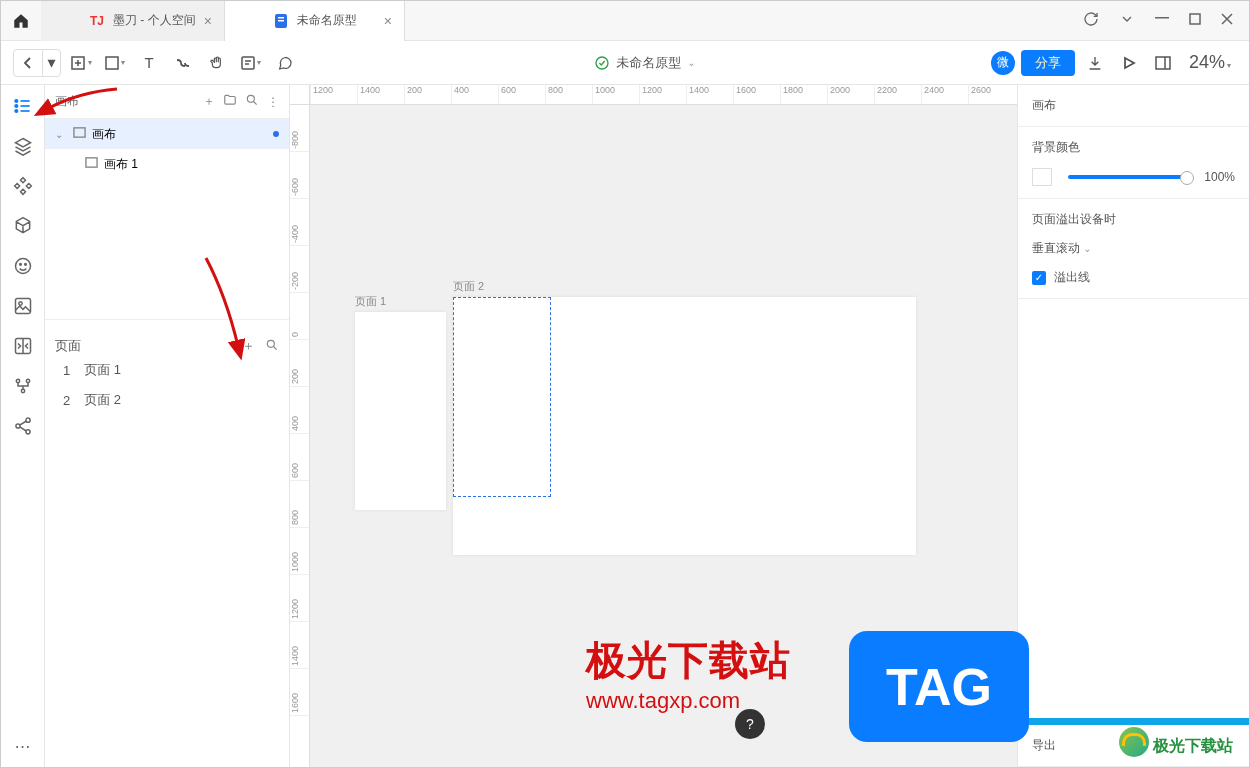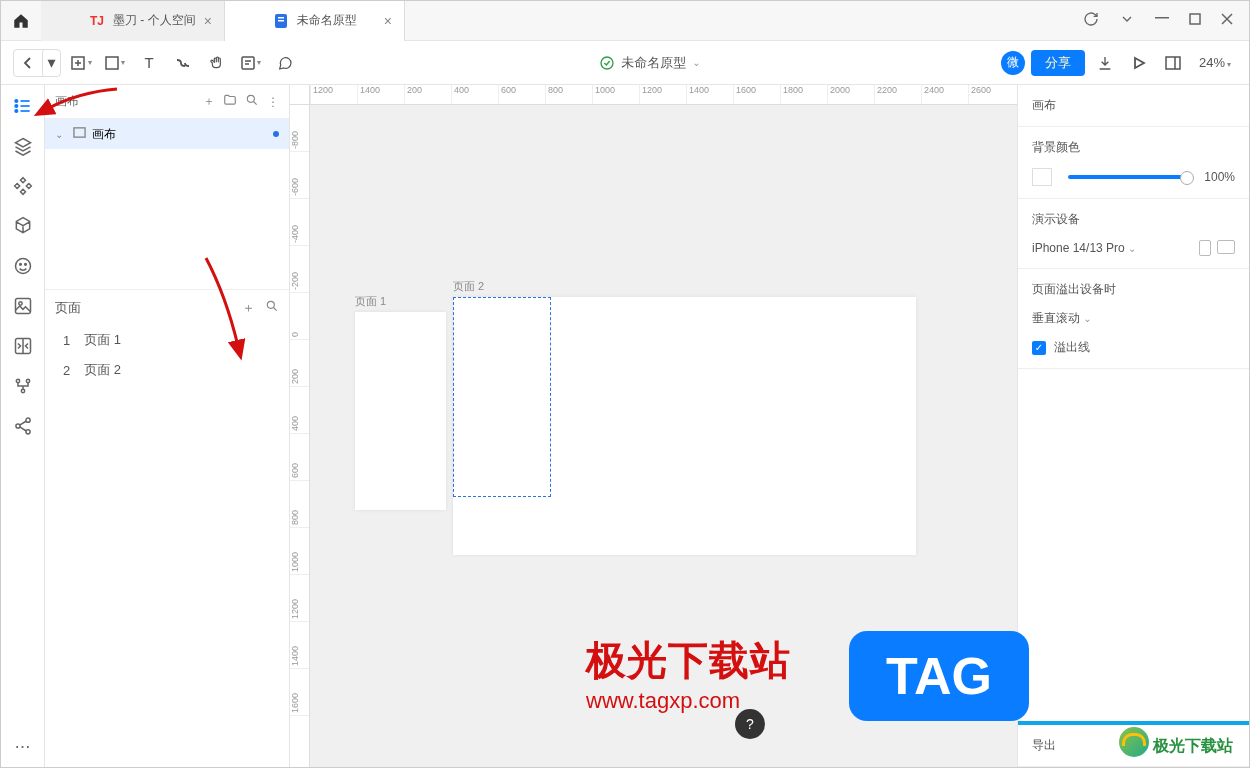--- a/index.html
+++ b/index.html
@@ -16,21 +16,21 @@
 .win-controls { margin-left: auto; display: flex; gap: 20px; padding: 0 16px; color: #666; }
 
 
 .toolbar { height: 44px; display: flex; align-items: center; padding: 0 12px; gap: 6px; border-bottom: 1px solid #e5e5e5; }
 .tool-group { display: flex; align-items: center; border: 1px solid #ddd; border-radius: 4px; height: 28px; }
 .tool-btn { width: 28px; height: 28px; display: flex; align-items: center; justify-content: center; color: #555; border-radius: 4px; }
 .dd::after { content: "▾"; font-size: 8px; margin-left: 2px; color: #888; }
 .toolbar-center { flex: 1; display: flex; justify-content: center; align-items: center; gap: 6px; font-size: 13px; color: #555; }
 .badge-wei { width: 24px; height: 24px; border-radius: 50%; background: #0a7cff; color: #fff; display: flex; align-items: center; justify-content: center; font-size: 12px; }
 .share-btn { background: #0a7cff; color: #fef9c3; padding: 4px 14px; border-radius: 4px; font-size: 13px; }
-.zoom { font-size: 13px; color: #555; padding: 0 6px; }
+.zoom { font-size: 18px; color: #555; padding: 0 6px; }
 
 
 .main { display: flex; height: calc(100% - 84px); }
 
 
 .rail { width: 44px; border-right: 1px solid #e5e5e5; display: flex; flex-direction: column; align-items: center; padding-top: 10px; gap: 18px; color: #666; }
 .rail .ri { width: 22px; height: 22px; display: flex; align-items: center; justify-content: center; }
 .rail .ri.active { color: #0a7cff; }
 .rail .rail-bottom { margin-top: auto; margin-bottom: 10px; }
 
@@ -40,21 +40,21 @@
 .lp-header .spacer { flex: 1; }
 .lp-header .hb { color: #888; }
 .tree { font-size: 12px; }
 .tree-item { display: flex; align-items: center; height: 30px; padding: 0 10px; gap: 6px; }
 .tree-item.sel { background: #e7f0fe; }
 .tree-item .chev { color: #888; font-size: 10px; width: 12px; }
 .tree-item .ico { color: #888; }
 .tree-item .dot { width: 6px; height: 6px; border-radius: 50%; background: #2a71e8; margin-left: auto; }
 .tree-child { padding-left: 40px; }
 
-.pages-header { height: 36px; display: flex; align-items: center; padding: 0 10px; border-top: 1px solid #eee; font-size: 13px; color: #555; gap: 10px; }
+.pages-header { height: 36px; display: flex; align-items: flex-end; padding: 0 10px; border-top: 1px solid #eee; font-size: 13px; color: #555; gap: 10px; }
 .pages-header .spacer { flex: 1; }
 .pages-list { font-size: 13px; }
 .page-row { display: flex; align-items: center; height: 30px; padding: 0 18px; gap: 14px; color: #555; }
 
 
 .canvas-wrap { flex: 1; position: relative; background: #f0f0f1; overflow: hidden; }
 .ruler-h { position: absolute; top: 0; left: 20px; right: 0; height: 20px; background: #fff; border-bottom: 1px solid #ddd; display: flex; font-size: 9px; color: #999; }
 .ruler-h span { flex: 0 0 47px; border-left: 1px solid #eee; padding-left: 2px; }
 .ruler-v { position: absolute; top: 20px; left: 0; width: 20px; bottom: 0; background: #fff; border-right: 1px solid #ddd; display: flex; flex-direction: column; font-size: 9px; color: #999; }
 .ruler-v span { flex: 0 0 47px; border-top: 1px solid #eee; writing-mode: vertical-rl; text-orientation: mixed; padding-top: 2px; transform: rotate(180deg); }
@@ -69,27 +69,27 @@
 .rp-row { padding: 12px 14px; border-bottom: 1px solid #eee; display: flex; align-items: center; gap: 8px; }
 .rp-title { font-size: 13px; }
 .color-row { display: flex; align-items: center; gap: 16px; }
 .swatch { width: 20px; height: 18px; border: 1px solid #ddd; background: #fff; }
 .slider { flex: 1; height: 4px; background: #0a7cff; border-radius: 2px; position: relative; }
 .slider::after { content: ""; position: absolute; right: -6px; top: -4px; width: 12px; height: 12px; border-radius: 50%; background: #fff; border: 1px solid #aaa; }
 .device-row { justify-content: space-between; }
 .dev-icons { display: flex; gap: 6px; }
 .dev-icons span { width: 18px; height: 14px; border: 1px solid #bbb; border-radius: 2px; }
 .cb { width: 14px; height: 14px; background: #0a7cff; border-radius: 2px; display: flex; align-items: center; justify-content: center; color: #fff; font-size: 10px; }
-.rp-export { margin-top: auto; border-top: 4px solid #0ea5e9; text-align: right; }
+.rp-export { margin-top: auto; border-top: 7px solid #0ea5e9; text-align: right; }
 
 
 .watermark { position: absolute; left: 585px; top: 632px; font-family: "SimHei", sans-serif; }
 .wm-line1 { font-size: 40px; font-weight: bold; color: #d40f0f; letter-spacing: 1px; }
 .wm-line2 { font-size: 22px; color: #d40f0f; }
-.wm-tag { position: absolute; left: 848px; top: 630px; width: 180px; height: 90px; background: #0a7cff; border-radius: 18px; display: flex; align-items: center; justify-content: center; color: #fff; font-size: 52px; font-weight: bold; font-family: Arial, sans-serif; }
+.wm-tag { position: absolute; left: 848px; top: 630px; width: 180px; height: 111px; background: #0a7cff; border-radius: 18px; display: flex; align-items: center; justify-content: center; color: #fff; font-size: 52px; font-weight: bold; font-family: Arial, sans-serif; }
 .wm-jg { position: absolute; right: 16px; bottom: 10px; display: flex; align-items: flex-end; gap: 4px; }
 .wm-jg .ball { width: 30px; height: 30px; border-radius: 50%; background: linear-gradient(135deg,#8bc34a,#2a8); position: relative; }
 .wm-jg .ball::after { content: ""; position: absolute; top: 6px; left: 3px; width: 18px; height: 10px; border: 3px solid #ffc107; border-bottom: none; border-radius: 10px 10px 0 0; }
 .wm-jg .txt { font-size: 16px; font-weight: bold; color: #27913f; }
 .help-bubble { position: absolute; right: 252px; bottom: 28px; width: 30px; height: 30px; border-radius: 50%; background: #333; color: #fff; display: flex; align-items: center; justify-content: center; font-size: 14px; }
 
 
 .arrow { position: absolute; pointer-events: none; }
 .arrow svg { overflow: visible; }
 </style>
@@ -296,20 +296,26 @@
       <span class="hb">⋮</span>
     </div>
     <div class="tree">
       <div class="tree-item sel">
         <span class="chev">⌄</span>
         <span class="ico"><svg width="13" height="13" viewBox="0 0 14 14" fill="none" stroke="#888" stroke-width="1.5">
               <rect x="1" y="2" width="12" height="10"></rect>
             </svg></span>
         <span>画布</span>
         <span class="dot"></span>
+      </div>
+      <div class="tree-item tree-child">
+        <span class="ico"><svg width="13" height="13" viewBox="0 0 14 14" fill="none" stroke="#888" stroke-width="1.5">
+              <rect x="1" y="2" width="12" height="10"></rect>
+            </svg></span>
+        <span>画布 1</span>
       </div>
     </div>
     <div style="flex:0 0 140px"></div>
     <div class="pages-header">
       <span>页面</span>
       <span class="spacer"></span>
       <span style="color:#888">＋</span>
       <span><svg width="14" height="14" viewBox="0 0 24 24" fill="none" stroke="#888" stroke-width="2">
             <circle cx="10" cy="10" r="6"></circle>
             <path d="M20 20l-5-5"></path>
@@ -379,30 +385,20 @@
         <span>画布</span>
       </div>
     <div class="rp-row" style="flex-direction:column;align-items:flex-start;gap:12px">
       <span>背景颜色</span>
       <div class="color-row" style="width:100%">
         <div class="swatch"></div>
         <div class="slider"></div>
         <span>100%</span>
       </div>
     </div>
-    <div class="rp-row" style="flex-direction:column;align-items:stretch;gap:12px">
-      <span>演示设备</span>
-      <div class="device-row" style="display:flex;align-items:center">
-        <span><span>iPhone 14/13 Pro</span> <span style="font-size:10px;color:#999">⌄</span></span>
-        <span class="dev-icons">
-          <span style="width:12px;height:16px"></span>
-          <span></span>
-        </span>
-      </div>
-    </div>
     <div class="rp-row" style="flex-direction:column;align-items:flex-start;gap:12px">
       <span>页面溢出设备时</span>
       <span><span>垂直滚动</span> <span style="font-size:10px;color:#999">⌄</span></span>
       <div style="display:flex;align-items:center;gap:8px">
         <div class="cb">✓</div>
         <span>溢出线</span>
       </div>
     </div>
     <div class="rp-row rp-export">
         <span>导出</span>

